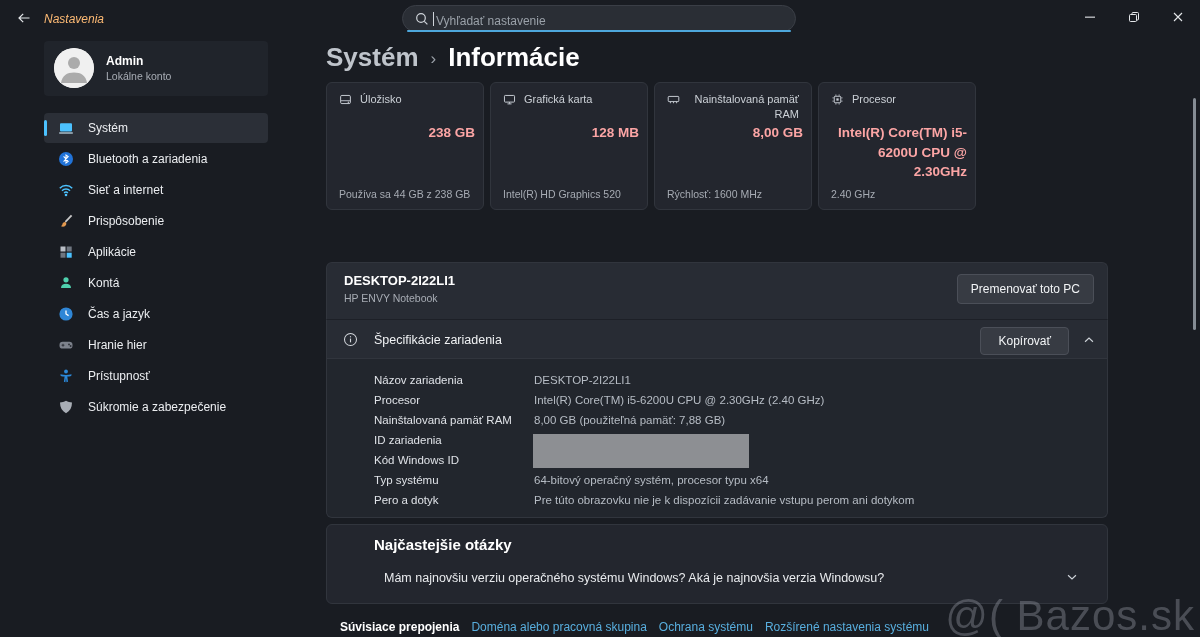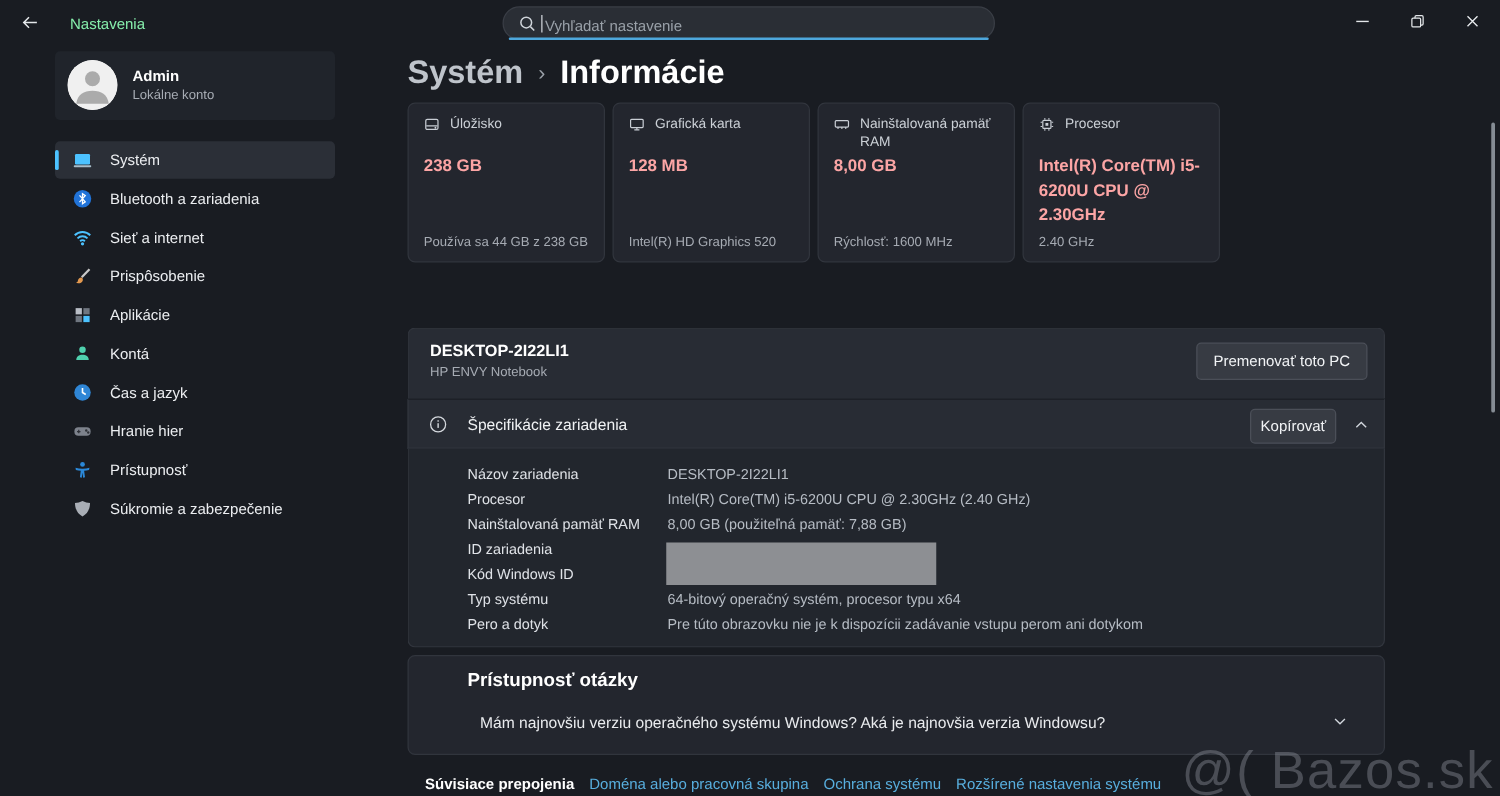--- a/index.html
+++ b/index.html
@@ -7,21 +7,21 @@
   body {
     position:relative; overflow:hidden;
     background:#191c22; color:#fff;
     font-family:"Liberation Sans", sans-serif;
   }
   svg { display:block; }
 
   
   .titlebar { position:absolute; top:0; left:0; right:0; height:36px; }
   .back-btn { position:absolute; left:12px; top:8px; width:24px; height:20px; display:flex; align-items:center; justify-content:center; cursor:pointer; }
-  .app-title { position:absolute; left:56px; top:12px; font-size:12px; color:#86efac; }
+  .app-title { position:absolute; left:44px; top:12px; font-size:12px; color:#fdba74;font-style:italic; }
   .searchbox { position:absolute; left:402px; top:5px; width:394px; height:27px; background:#2a2e35; border:1px solid #3a3e46; border-radius:14px; }
   .searchbox::after { content:""; position:absolute; left:4px; right:4px; bottom:-1px; height:2px; border-radius:1px; background:#4da7dc; }
   .search-icon { position:absolute; left:11px; top:5px; }
   .caret-bar { position:absolute; left:30px; top:6px; width:1px; height:14px; background:#cfd4da; }
   .search-input { position:absolute; left:33px; top:1px; height:27px; width:350px; background:transparent; border:none; outline:none; color:#e8ebee; font-size:12px; font-family:Liberation Sans, sans-serif; }
   .search-input::placeholder { color:#9aa1a9; }
   .win-controls { position:absolute; right:0; top:0; display:flex; }
   .win-btn { width:44px; height:34px; display:flex; align-items:center; justify-content:center; cursor:pointer; }
 
   
@@ -37,36 +37,36 @@
   .nav-icon { width:16px; height:16px; margin-right:14px; flex:0 0 auto; }
   .nav-label { font-size:12px; color:#eceef1; white-space:nowrap; }
 
   
   .breadcrumb { position:absolute; left:326px; top:42px; display:flex; align-items:center; font-size:26px; font-weight:600; }
   .bc-parent { color:#bfc4cb; cursor:pointer; }
   .bc-sep { font-size:17px; color:#9aa0a8; margin:3px 12px 0; font-weight:400; }
   .bc-current { color:#ffffff; }
 
   .cards { position:absolute; left:326px; top:82px; display:flex; gap:6px; }
-  .card { width:158px; height:128px; background:#23262e; border:1px solid #31353d; border-radius:6px; position:relative; padding:9px 12px; }
+  .card { width:158px; height:128px; background:#23262e; border:1px solid #31353d; border-radius:6px; position:relative; padding:9px 12px;text-align:right; }
   .card-head { display:flex; gap:8px; align-items:flex-start; font-size:11px; color:#cbd0d6; line-height:1.35; }
   .card-icon { flex:0 0 auto; margin-top:1px; }
   .card-value { position:absolute; left:12px; right:8px; top:40px; font-size:13.5px; font-weight:700; line-height:1.45; color:#fca5a5; }
   .card-detail { position:absolute; left:12px; bottom:9px; font-size:10.5px; color:#a6abb3; white-space:nowrap; }
 
   .device-panel { position:absolute; left:326px; top:262px; width:782px; height:57px; background:#282c34; border:1px solid #31353d; border-bottom:none; border-radius:6px 6px 0 0; }
   .device-name { position:absolute; left:17px; top:10px; font-size:13px; font-weight:600; }
   .device-model { position:absolute; left:17px; top:29px; font-size:10.5px; color:#a7acb4; }
   .btn { background:#373b43; border:1px solid #4b4f58; border-radius:4px; color:#f2f4f6; font-size:12px; font-family:inherit; cursor:pointer; }
   .rename-btn { position:absolute; right:13px; top:11px; padding:7px 13px; }
 
   .spec-header { position:absolute; left:326px; top:319px; width:782px; height:40px; background:#282c34; border:1px solid #31353d; border-top:1px solid #1d2027; cursor:pointer; }
   .info-icon { position:absolute; left:16px; top:12px; }
   .spec-title { position:absolute; left:47px; top:13px; font-size:12.5px; color:#f0f2f4; }
-  .copy-btn { position:absolute; right:38px; top:7px; padding:6px 7px; }
+  .copy-btn { position:absolute; right:38px; top:7px; padding:6px 17px; }
   .spec-chevron { position:absolute; right:11px; top:13px; cursor:pointer; }
 
   .spec-body { position:absolute; left:326px; top:359px; width:782px; height:159px; background:#22262d; border:1px solid #31353d; border-top:none; border-radius:0 0 6px 6px; }
   .spec-rows { position:absolute; left:47px; top:11px; right:10px; }
   .spec-row { display:flex; height:20px; align-items:center; font-size:11.5px; }
   .spec-label { width:160px; flex:0 0 160px; color:#dfe2e7; }
   .spec-value { color:#b6bcc4; white-space:nowrap; }
   .redaction { position:absolute; left:206px; top:75px; width:216px; height:34px; background:#8d8f93; }
 
   .faq-panel { position:absolute; left:326px; top:524px; width:782px; height:80px; background:#23262e; border:1px solid #31353d; border-radius:6px; }
@@ -351,21 +351,21 @@
     </div>
     <div class="spec-row">
       <span class="spec-label">Pero a dotyk</span>
       <span class="spec-value">Pre túto obrazovku nie je k dispozícii zadávanie vstupu perom ani dotykom</span>
     </div>
   </div>
   <div class="redaction"></div>
 </div>
 
 <div class="faq-panel">
-  <div class="faq-title">Prístupnosť otázky</div>
+  <div class="faq-title">Najčastejšie otázky</div>
   <div class="faq-question">Mám najnovšiu verziu operačného systému Windows? Aká je najnovšia verzia Windowsu?</div>
   <span class="faq-chevron">
     <svg width="14" height="14" viewBox="0 0 16 16">
         <path d="M3.5 6 L8 10.3 L12.5 6" stroke="#cfd4da" stroke-width="1.3" fill="none"></path>
       </svg>
   </span>
 </div>
 
 <div class="related">
   <span class="related-title">Súvisiace prepojenia</span>

